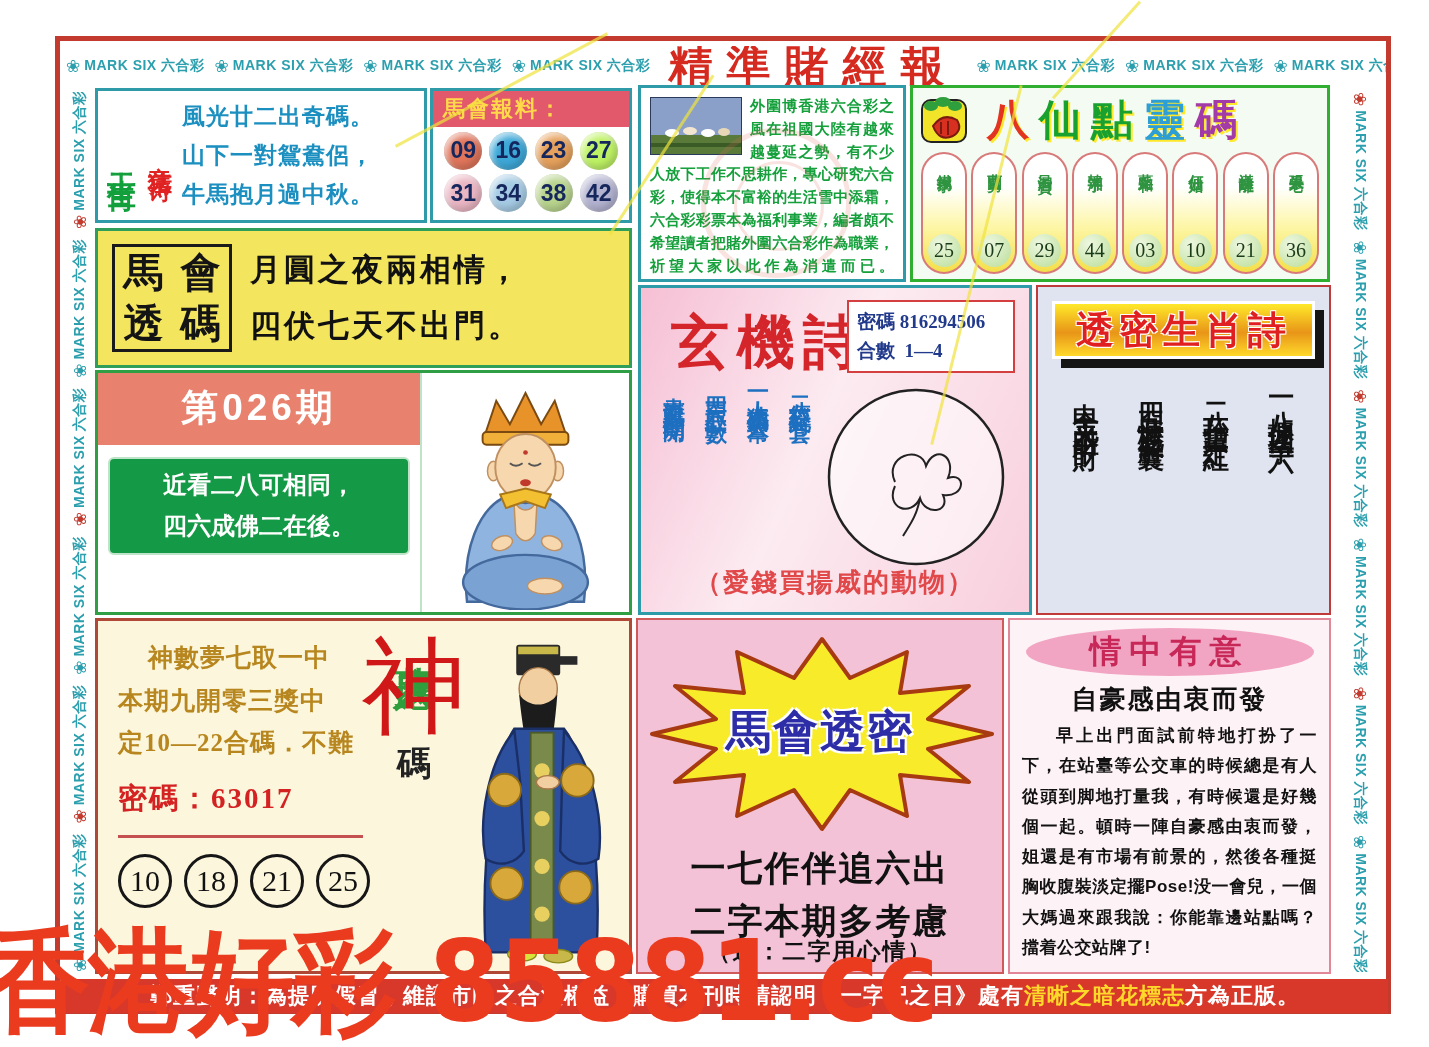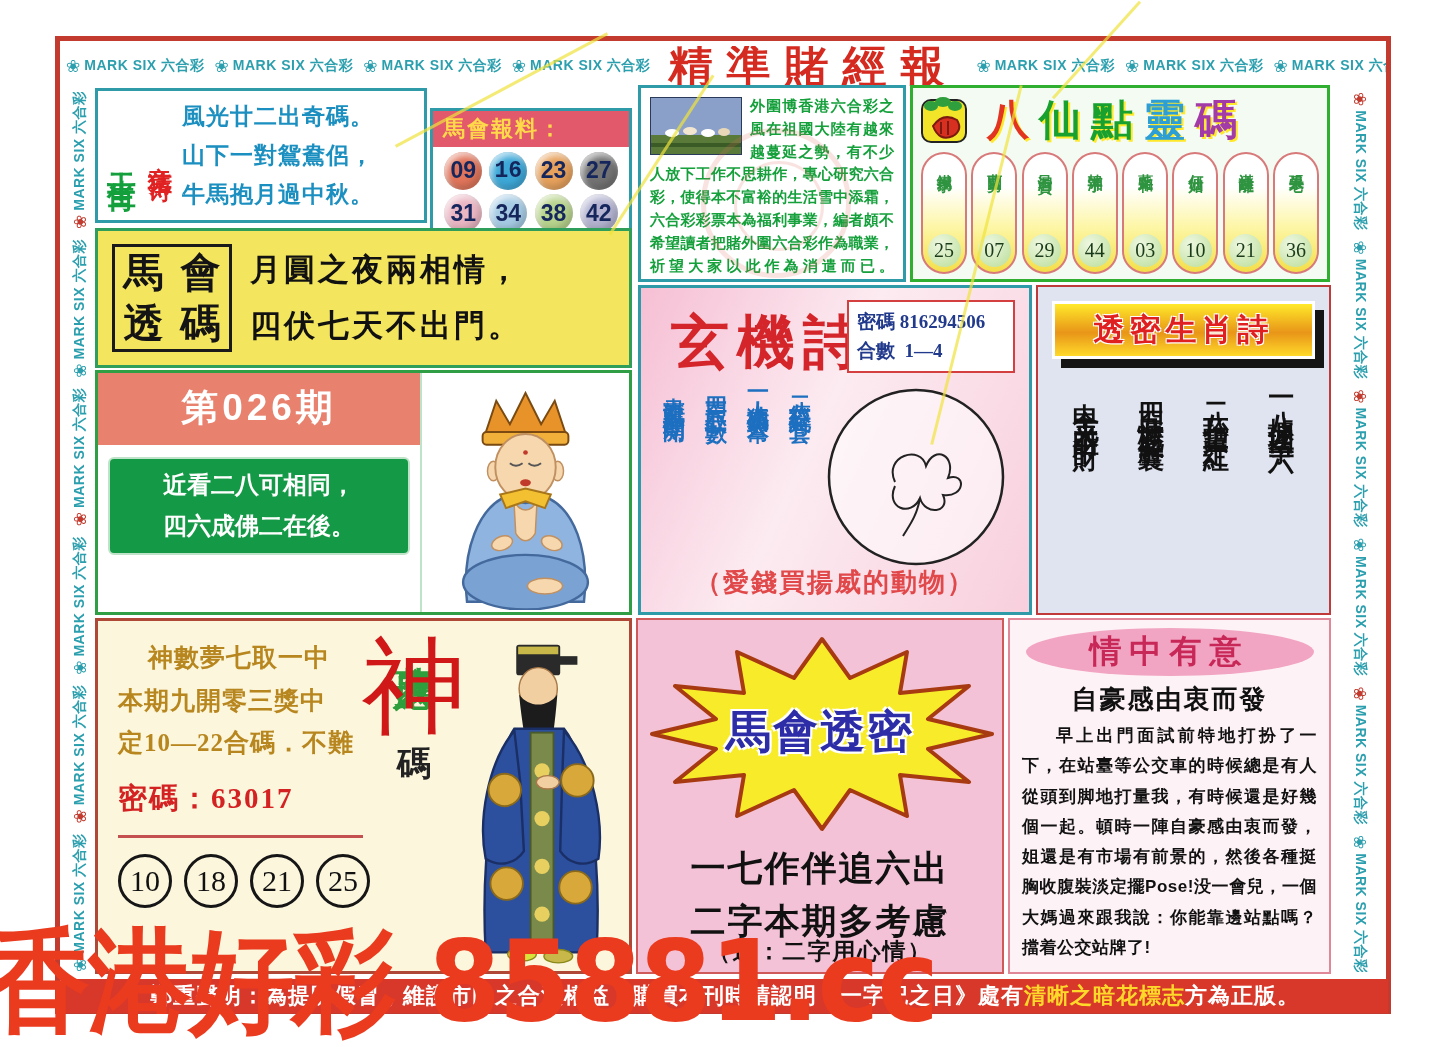--- a/index.html
+++ b/index.html
@@ -27,21 +27,21 @@
   .box { position:absolute; }
 
   
   .zodiac { left:95px; top:88px; width:332px; height:135px; border:3px solid #2f9aa8; background:#fff; display:flex; align-items:stretch; padding:6px 4px; }
   .zlabel1 { writing-mode:vertical-rl; font-size:29px; font-weight:bold; color:#13a03c; width:40px; text-align:center; letter-spacing:4px; }
   .zlabel2 { writing-mode:vertical-rl; font-size:24px; font-weight:bold; color:#e02222; width:34px; text-align:center; letter-spacing:5px; }
   .zpoem { flex:1; display:flex; flex-direction:column; justify-content:space-around; padding-left:6px; }
   .zline { color:#1b8fc0; font-size:23px; font-weight:bold; font-family:"Liberation Serif","DejaVu Serif",serif; letter-spacing:1px; }
 
   
-  .report { left:430px; top:88px; width:202px; height:135px; border:3px solid #2f9aa8; background:#fff;margin-top:20px; }
+  .report { left:430px; top:88px; width:202px; height:135px; border:3px solid #2f9aa8; background:#fff; }
   .report-head { background:#e2596b; color:#ffd94a; font-size:22px; font-weight:bold; letter-spacing:2px; height:36px; line-height:36px; padding-left:10px; }
   .report-body { display:flex; flex-direction:column; justify-content:space-evenly; height:90px; padding:0 4px; }
   .ball-row { display:flex; justify-content:space-evenly; }
   .ball { width:38px; height:38px; border-radius:50%; display:flex; align-items:center; justify-content:center; font-size:23px; font-weight:bold; color:#15265c; box-shadow:inset -3px -4px 6px rgba(0,0,0,.18), inset 3px 4px 6px rgba(255,255,255,.7); }
 
   
   .editor { left:638px; top:85px; width:268px; height:197px; border:3px solid #2f9aa8; background:#fff; padding:7px 9px; overflow:hidden; }
   .seal { position:absolute; left:60px; top:40px; width:150px; height:150px; border:5px solid #e06a5a; border-radius:50%; opacity:.18; }
   .seal::after { content:""; position:absolute; left:28px; top:28px; width:84px; height:84px; border:3px solid #e06a5a; border-radius:50%; }
   .thumb { float:left; margin:2px 8px 2px 0; }
@@ -80,21 +80,21 @@
   .xj-pw { position:absolute; right:14px; top:12px; width:168px; background:#fff; border:2px solid #d44040; padding:6px 8px; }
   .xj-pw-row { color:#223a8c; font-weight:bold; font-size:19px; font-family:"Liberation Serif","DejaVu Serif",serif; line-height:1.5; }
   .xj-cols { position:absolute; left:18px; top:92px; height:218px; display:flex; flex-direction:row-reverse; gap:12px; }
   .xj-col { writing-mode:vertical-rl; font-size:22px; font-weight:bold; color:#1d6fc0; letter-spacing:4px; }
   .xj-circle { position:absolute; right:22px; top:98px; }
   .xj-hint { position:absolute; left:0; right:0; bottom:12px; text-align:center; color:#e0484a; font-size:26px; font-weight:bold; letter-spacing:2px; }
 
   
   .shengxiao { left:1036px; top:285px; width:295px; height:330px; border:2px solid #c03a3a; background:#dfe4f0; }
   .sx-banner { margin:14px 14px 10px; height:58px; background:linear-gradient(180deg,#ffe92a 0%,#e89518 55%,#ffd92a 100%); border:3px solid #fff; box-shadow:9px 9px 0 #151515; display:flex; align-items:center; justify-content:center; }
-  .sx-title { color:#e02020; font-size:31px; font-weight:bold; letter-spacing:5px; font-family:"Liberation Serif","DejaVu Serif",serif; text-shadow:-1px -1px 0 #fff,1px -1px 0 #fff,-1px 1px 0 #fff,1px 1px 0 #fff; }
+  .sx-title { color:#e02020; font-size:38px; font-weight:bold; letter-spacing:5px; font-family:"Liberation Serif","DejaVu Serif",serif; text-shadow:-1px -1px 0 #fff,1px -1px 0 #fff,-1px 1px 0 #fff,1px 1px 0 #fff; }
   .sx-cols { display:flex; flex-direction:row-reverse; justify-content:space-evenly; padding-top:14px; height:240px; }
   .sx-col { writing-mode:vertical-rl; font-size:26px; font-weight:bold; color:#111; font-family:"Liberation Serif","DejaVu Serif",serif; letter-spacing:7px; }
 
   
   .dream { left:95px; top:618px; width:537px; height:356px; border:3px solid #b04838; background:#fbf6dc; display:flex; }
   .dream-left { width:300px; padding:16px 0 0 20px; }
   .dream-line { color:#b8861e; font-weight:bold; font-size:25px; font-family:"Liberation Serif","DejaVu Serif",serif; line-height:1.7; letter-spacing:1px; }
   .dream-line.first { padding-left:30px; }
   .dream-pw { margin-top:14px; color:#d42222; font-weight:bold; font-size:29px; font-family:"Liberation Serif","DejaVu Serif",serif; letter-spacing:2px; }
   .dream-hr { border:none; border-top:3px solid #c45050; margin:16px 8px 16px 0; }
@@ -240,23 +240,23 @@
       <div class="zline">山下一對鴛鴦侶，</div>
       <div class="zline">牛馬抱月過中秋。</div>
     </div>
   </div>
 
   <div class="box report">
     <div class="report-head">馬會報料：</div>
     <div class="report-body">
       <div class="ball-row">
         <div class="ball" style="background: rgb(224, 117, 91);">09</div>
-        <div class="ball" style="background: rgb(61, 168, 216); font-family: Liberation Mono, monospace;">16</div>
+        <div class="ball" style="background: rgb(61, 168, 216);">16</div>
         <div class="ball" style="background: rgb(230, 161, 92);">23</div>
-        <div class="ball" style="background: #737373;">27</div>
+        <div class="ball" style="background: #bef264;">27</div>
       </div>
       <div class="ball-row">
         <div class="ball" style="background: rgb(234, 182, 195);">31</div>
         <div class="ball" style="background: rgb(165, 203, 228);">34</div>
         <div class="ball" style="background: rgb(184, 212, 141);">38</div>
         <div class="ball" style="background: rgb(179, 179, 209);">42</div>
       </div>
     </div>
   </div>
 

